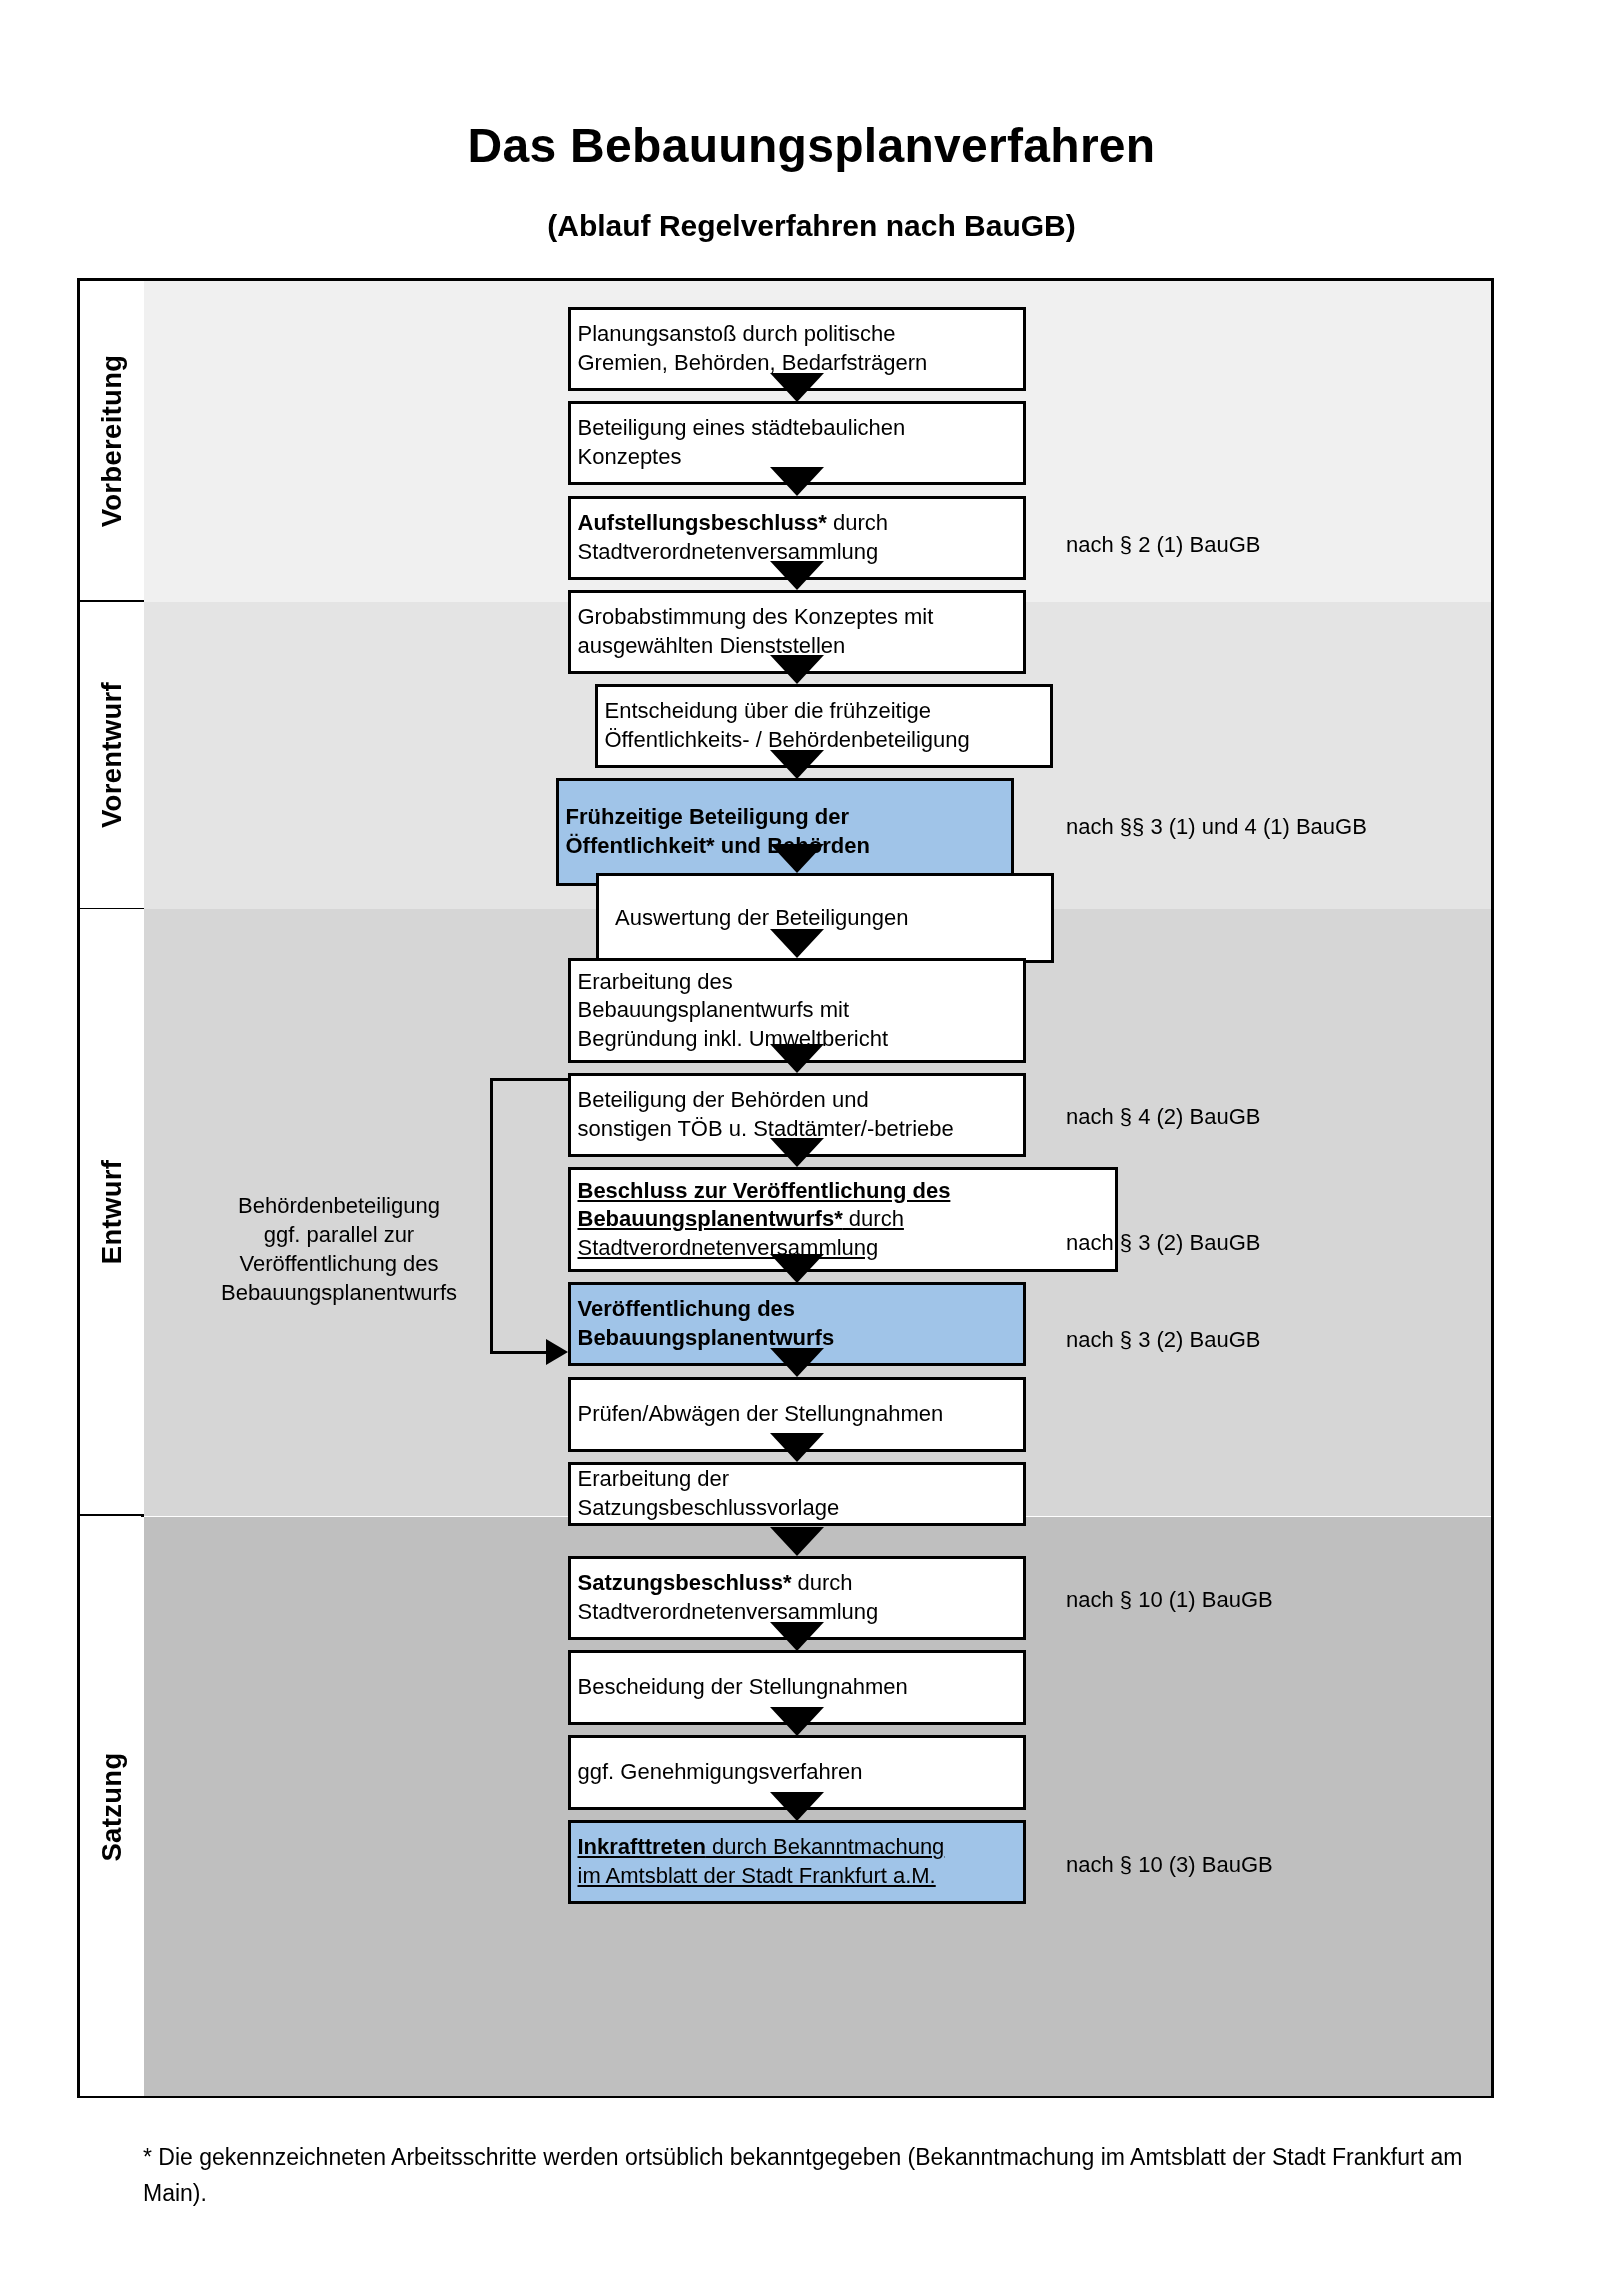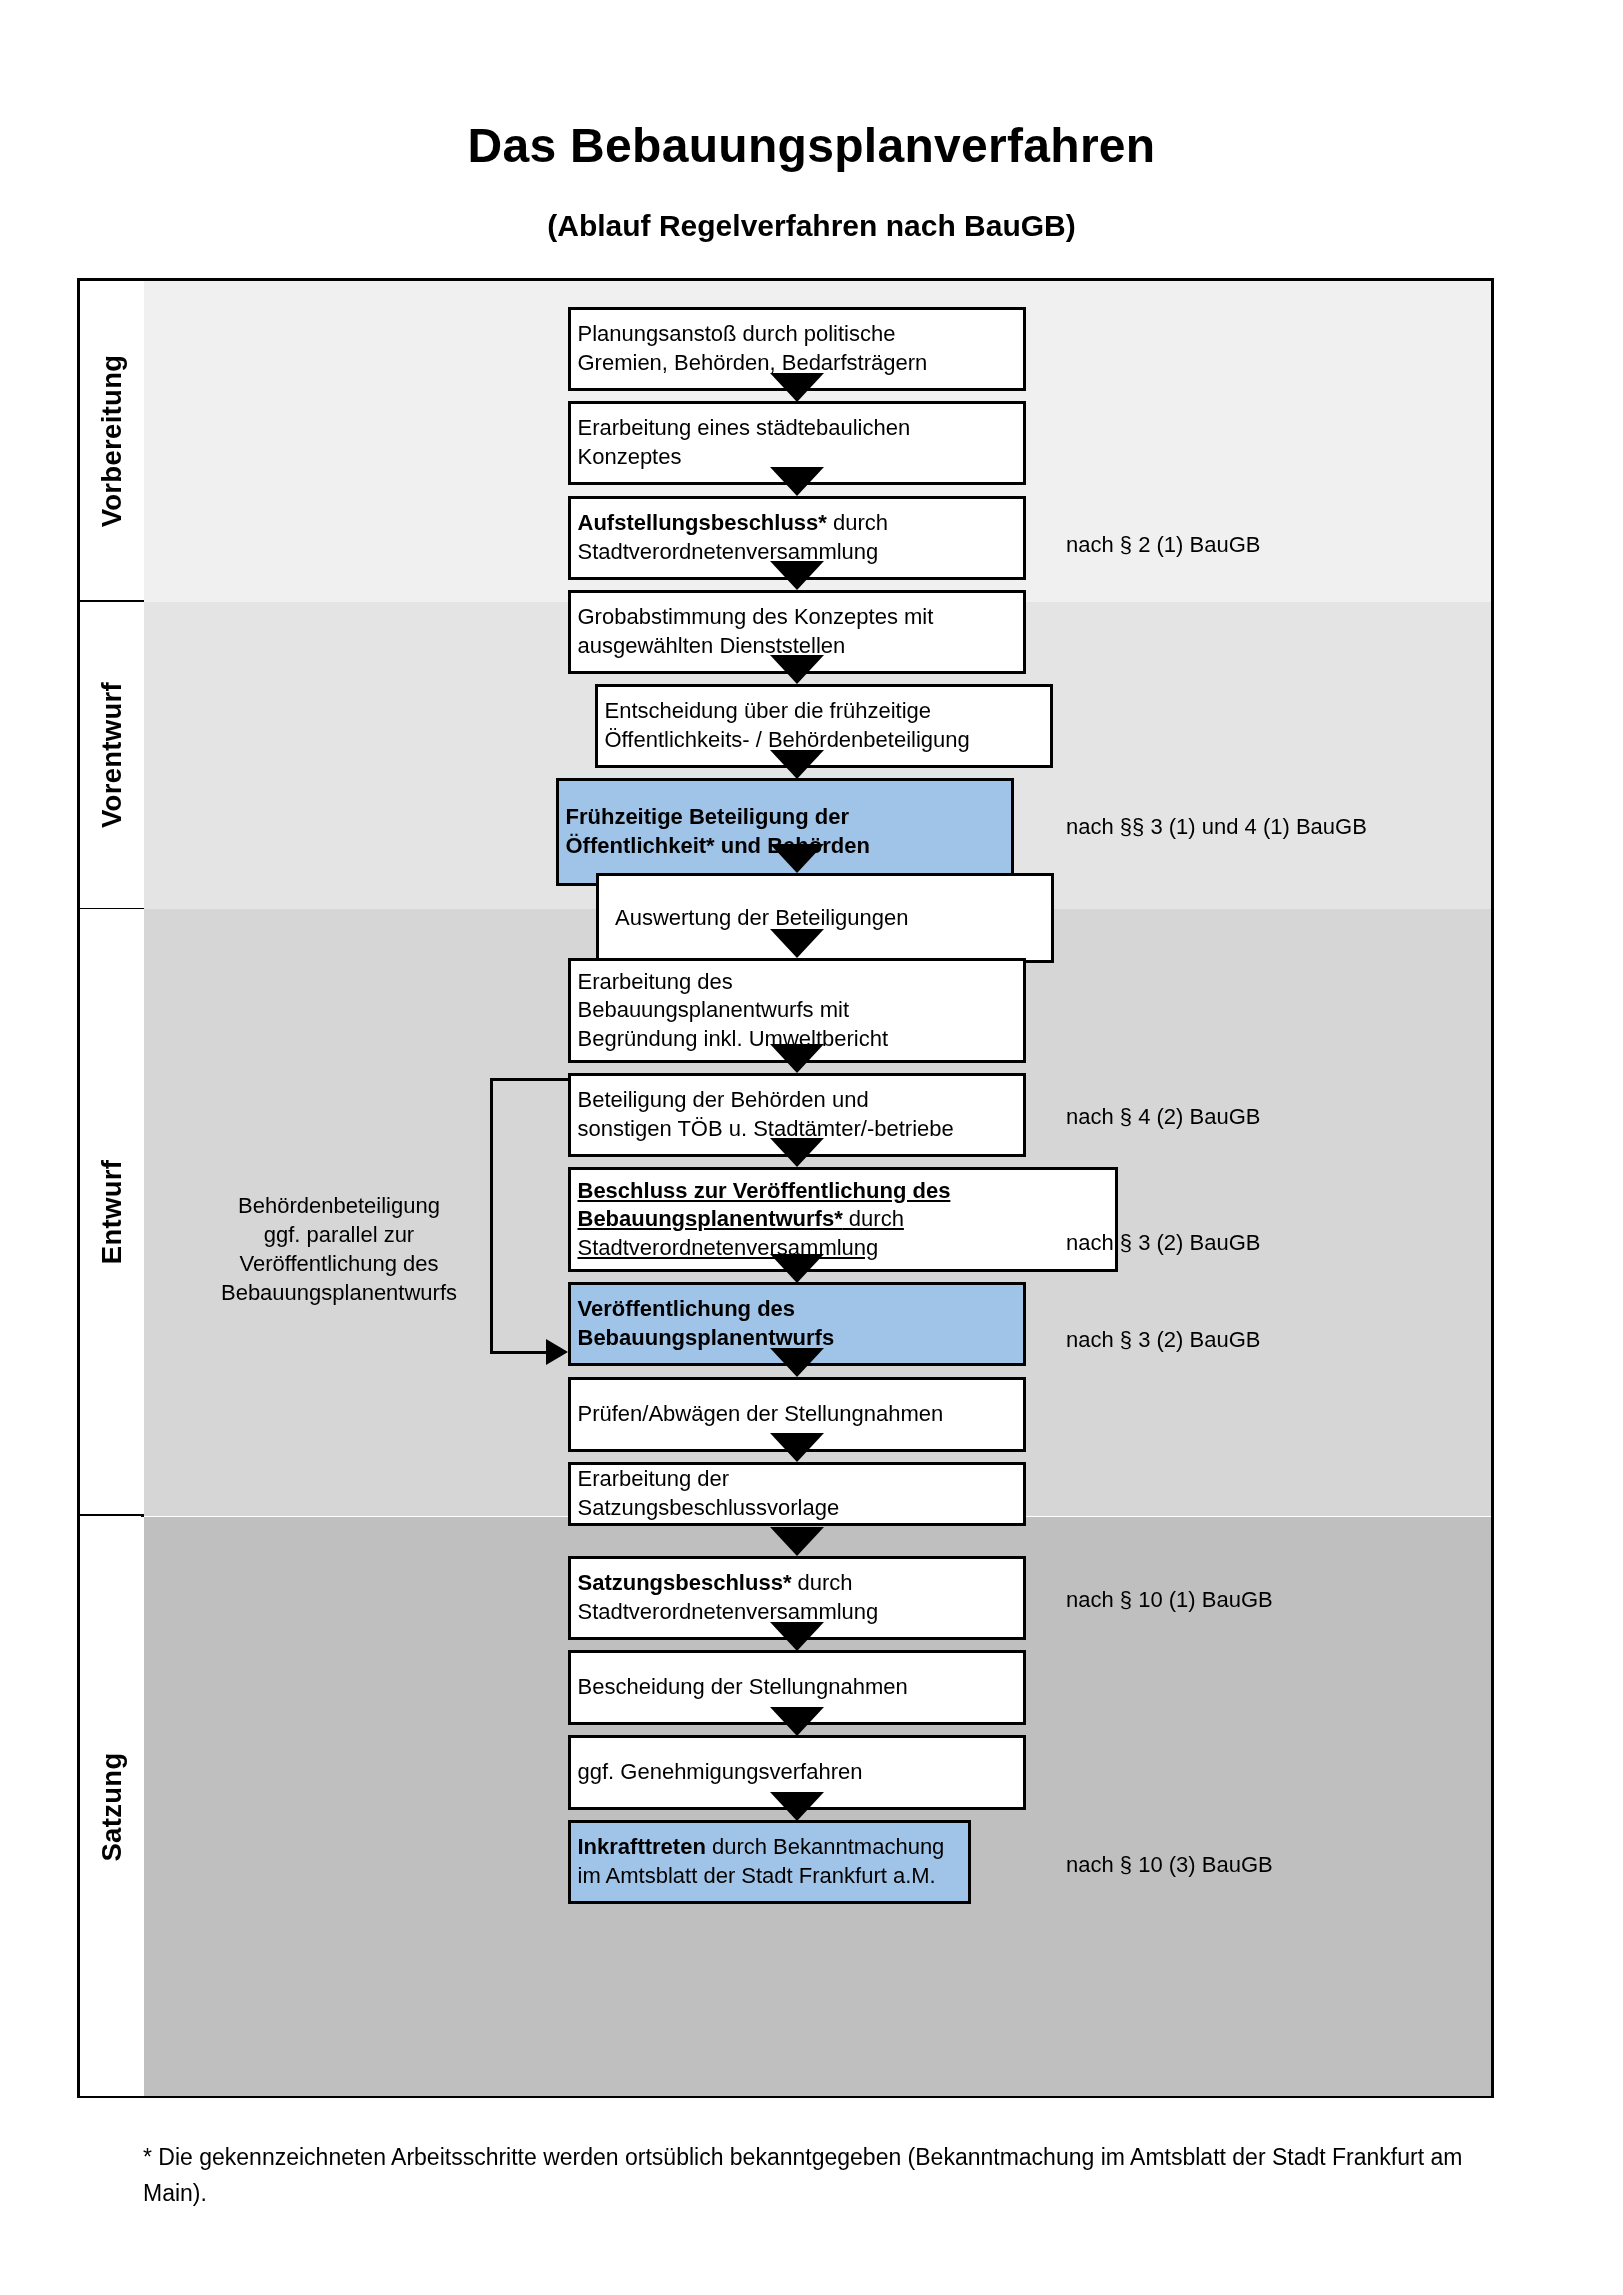--- a/index.html
+++ b/index.html
@@ -139,21 +139,21 @@
     <div class="node" style="left:488px;top:26px;width:458px;height:84px;">
       <span class="tx">
         <span>Planungsanstoß durch politische</span><br>
         <span>Gremien, Behörden, Bedarfsträgern</span>
       </span>
     </div>
     <div class="arrow" style="left:690px;top:92px;"></div>
 
     <div class="node" style="left:488px;top:120px;width:458px;height:84px;">
       <span class="tx">
-        <span>Erarbeitung eines städtebaulichen</span><br>
+        <span>Beteiligung eines städtebaulichen</span><br>
         <span>Konzeptes</span>
       </span>
     </div>
     <div class="arrow" style="left:690px;top:186px;"></div>
 
     <div class="node" style="left:488px;top:215px;width:458px;height:84px;">
       <span class="tx">
         <b>Aufstellungsbeschluss*</b><span> durch</span><br>
         <span>Stadtverordnetenversammlung</span>
       </span>
@@ -255,21 +255,21 @@
     </div>
     <div class="arrow" style="left:690px;top:1426px;"></div>
 
     <div class="node" style="left:488px;top:1454px;width:458px;height:75px;">
       <span class="tx">
         <span>ggf. Genehmigungsverfahren</span>
       </span>
     </div>
     <div class="arrow" style="left:690px;top:1511px;"></div>
 
-    <div class="node blue" style="left:488px;top:1539px;width:403px;height:84px;">
+    <div class="node blue" style="left:488px;top:1539px;width:458px;height:84px;text-decoration:underline;">
       <span class="tx">
         <b>Inkrafttreten</b><span> durch Bekanntmachung</span><br>
         <span>im Amtsblatt der Stadt Frankfurt a.M.</span>
       </span>
     </div>
 
     <div class="brk-h" style="left:410px;top:797px;width:81px;"></div>
     <div class="brk-v" style="left:410px;top:797px;height:276px;"></div>
     <div class="brk-h" style="left:410px;top:1070px;width:59px;"></div>
     <div class="brk-head" style="left:466px;top:1058px;"></div>

